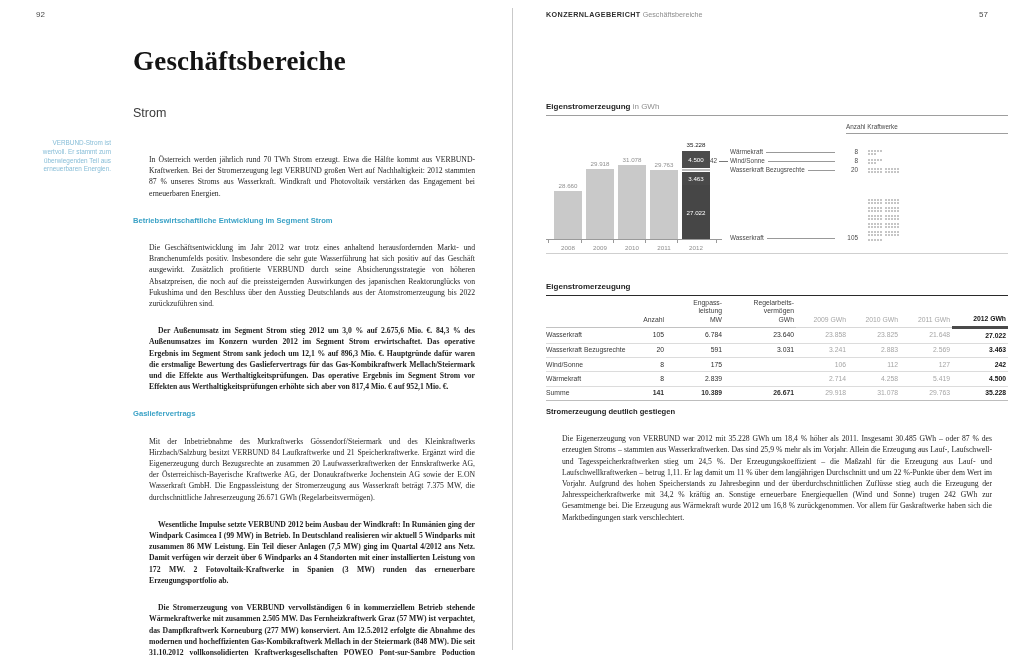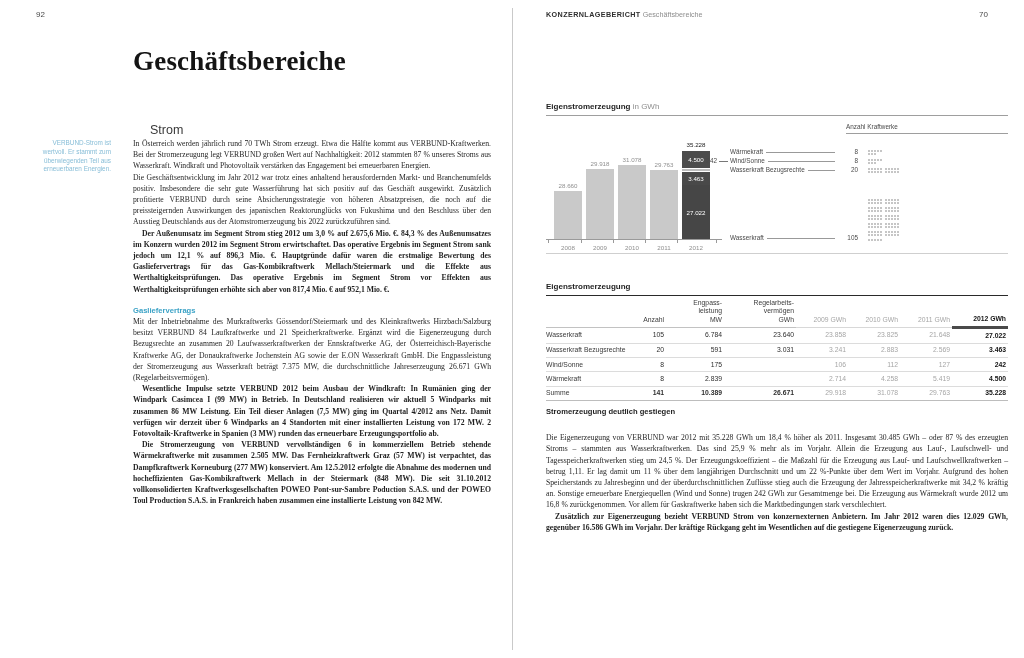--- a/index.html
+++ b/index.html
@@ -6,25 +6,25 @@
   .spread{position:relative;width:1024px;height:658px;background:#ffffff;overflow:hidden;
           font-family:"Liberation Sans",sans-serif;color:#1f1f1f;}
   .pnum{position:absolute;top:10px;font-size:8px;color:#4a4a4a;}
   .pnum-l{left:36px;}
   .pnum-r{left:960px;width:28px;text-align:right;}
   .center-rule{position:absolute;left:512px;top:8px;width:1px;height:642px;background:#c9c9c9;}
 
   
   .main-title{position:absolute;left:133px;top:46px;margin:0;font-family:"Liberation Serif",serif;
               font-size:27px;font-weight:700;letter-spacing:.2px;color:#141414;}
-  .section-title{position:absolute;left:133px;top:106px;margin:17px;font-size:12.5px;font-weight:400;color:#3a3a3a;}
+  .section-title{position:absolute;left:133px;top:106px;margin:0;font-size:12.5px;font-weight:400;color:#3a3a3a;}
   .margin-note{position:absolute;left:31px;top:139px;width:80px;text-align:right;
                font-size:6.4px;line-height:8.8px;color:#87bdd7;}
   .body-col{position:absolute;left:133px;top:138px;width:358px;}
-  .para{margin:0;font-family:"Liberation Serif",serif;font-size:7.7px;line-height:11.2px;
+  .para{margin:16px;font-family:"Liberation Serif",serif;font-size:7.7px;line-height:11.2px;
         text-align:justify;color:#1f1f1f;}
   .para.ind{text-indent:9px;font-weight:bold;}
   .blue-head{margin:10px 0 0 0;font-size:7.6px;line-height:11.2px;font-weight:700;color:#3ba2c6;}
   .bold-head{margin:0;font-size:7.6px;line-height:11.2px;font-weight:700;color:#1f1f1f;}
 
   
   .rp-header{position:absolute;left:546px;top:10px;font-size:7.2px;color:#8d8d8d;}
   .rp-header b{color:#2e2e2e;font-weight:700;letter-spacing:.4px;}
 
   
@@ -90,35 +90,36 @@
 <div class="spread">
 
   <div class="pnum pnum-l">92</div>
 
   <h1 class="main-title">Geschäftsbereiche</h1>
   <h2 class="section-title">Strom</h2>
   <div class="margin-note">VERBUND-Strom ist wertvoll. Er stammt zum überwiegenden Teil aus erneuerbaren Energien.</div>
 
   <div class="body-col">
     <p class="para">In Österreich werden jährlich rund 70 TWh Strom erzeugt. Etwa die Hälfte kommt aus VERBUND-Kraftwerken. Bei der Stromerzeugung legt VERBUND großen Wert auf Nachhaltigkeit: 2012 stammten 87 % unseres Stroms aus Wasserkraft. Windkraft und Photovoltaik verstärken das Engagement bei erneuerbaren Energien.</p>
+    <h3 class="blue-head">Betriebswirtschaftliche Entwicklung im Segment Strom</h3>
     <p class="para">Die Geschäftsentwicklung im Jahr 2012 war trotz eines anhaltend herausfordernden Markt- und Branchenumfelds positiv. Insbesondere die sehr gute Wasserführung hat sich positiv auf das Geschäft ausgewirkt. Zusätzlich profitierte VERBUND durch seine Absicherungsstrategie von höheren Absatzpreisen, die noch auf die preissteigernden Auswirkungen des japanischen Reaktorunglücks von Fukushima und den Beschluss über den Ausstieg Deutschlands aus der Atomstromerzeugung bis 2022 zurückzuführen sind.</p>
     <p class="para ind">Der Außenumsatz im Segment Strom stieg 2012 um 3,0 % auf 2.675,6 Mio. €. 84,3 % des Außenumsatzes im Konzern wurden 2012 im Segment Strom erwirtschaftet. Das operative Ergebnis im Segment Strom sank jedoch um 12,1 % auf 896,3 Mio. €. Hauptgründe dafür waren die erstmalige Bewertung des Gasliefervertrags für das Gas-Kombikraftwerk Mellach/Steiermark und die Effekte aus Werthaltigkeitsprüfungen. Das operative Ergebnis im Segment Strom vor Effekten aus Werthaltigkeitsprüfungen erhöhte sich aber von 817,4 Mio. € auf 952,1 Mio. €.</p>
     <h3 class="blue-head">Gasliefervertrags</h3>
     <p class="para">Mit der Inbetriebnahme des Murkraftwerks Gössendorf/Steiermark und des Kleinkraftwerks Hirzbach/Salzburg besitzt VERBUND 84 Laufkraftwerke und 21 Speicherkraftwerke. Ergänzt wird die Eigenerzeugung durch Bezugsrechte an zusammen 20 Laufwasserkraftwerken der Ennskraftwerke AG, der Österreichisch-Bayerische Kraftwerke AG, der Donaukraftwerke Jochenstein AG sowie der E.ON Wasserkraft GmbH. Die Engpassleistung der Stromerzeugung aus Wasserkraft beträgt 7.375 MW, die durchschnittliche Jahreserzeugung 26.671 GWh (Regelarbeitsvermögen).</p>
     <p class="para ind">Wesentliche Impulse setzte VERBUND 2012 beim Ausbau der Windkraft: In Rumänien ging der Windpark Casimcea I (99 MW) in Betrieb. In Deutschland realisieren wir aktuell 5 Windparks mit zusammen 86 MW Leistung. Ein Teil dieser Anlagen (7,5 MW) ging im Quartal 4/2012 ans Netz. Damit verfügen wir derzeit über 6 Windparks an 4 Standorten mit einer installierten Leistung von 172 MW. 2 Fotovoltaik-Kraftwerke in Spanien (3 MW) runden das erneuerbare Erzeugungsportfolio ab.</p>
     <p class="para ind">Die Stromerzeugung von VERBUND vervollständigen 6 in kommerziellem Betrieb stehende Wärmekraftwerke mit zusammen 2.505 MW. Das Fernheizkraftwerk Graz (57 MW) ist verpachtet, das Dampfkraftwerk Korneuburg (277 MW) konserviert. Am 12.5.2012 erfolgte die Abnahme des modernen und hocheffizienten Gas-Kombikraftwerk Mellach in der Steiermark (848 MW). Die seit 31.10.2012 vollkonsolidierten Kraftwerksgesellschaften POWEO Pont-sur-Sambre Poduction S.A.S. und der POWEO Toul Production S.A.S. in Frankreich haben zusammen eine installierte Leistung von 842 MW.</p>
   </div>
 
   <div class="center-rule"></div>
 
   <div class="rp-header">
     <b>KONZERNLAGEBERICHT</b>
     <span>Geschäftsbereiche</span>
   </div>
-  <div class="pnum pnum-r">70</div>
+  <div class="pnum pnum-r">57</div>
 
   <div class="chart-panel">
     <div class="chart-title-row">
       <span class="ct-bold">Eigenstromerzeugung</span>
       <span class="ct-unit">in GWh</span>
     </div>
     <div class="rule title-rule"></div>
     <div class="legend-head">Anzahl Kraftwerke</div>
     <div class="rule legend-rule"></div>
 
@@ -444,16 +445,15 @@
           <td class="gray">29.763</td>
           <td class="b12">35.228</td>
         </tr>
       </tbody>
     </table>
   </div>
 
   <div class="right-text">
     <h3 class="rt-head">Stromerzeugung deutlich gestiegen</h3>
     <p class="para">Die Eigenerzeugung von VERBUND war 2012 mit 35.228 GWh um 18,4 % höher als 2011. Insgesamt 30.485 GWh – oder 87 % des erzeugten Stroms – stammten aus Wasserkraftwerken. Das sind 25,9 % mehr als im Vorjahr. Allein die Erzeugung aus Lauf-, Laufschwell- und Tagesspeicherkraftwerken stieg um 24,5 %. Der Erzeugungskoeffizient – die Maßzahl für die Erzeugung aus Lauf- und Laufschwellkraftwerken – betrug 1,11. Er lag damit um 11 % über dem langjährigen Durchschnitt und um 22 %-Punkte über dem Wert im Vorjahr. Aufgrund des hohen Speicherstands zu Jahresbeginn und der überdurchschnittlichen Zuflüsse stieg auch die Erzeugung der Jahresspeicherkraftwerke mit 34,2 % kräftig an. Sonstige erneuerbare Energiequellen (Wind und Sonne) trugen 242 GWh zur Gesamtmenge bei. Die Erzeugung aus Wärmekraft wurde 2012 um 16,8 % zurückgenommen. Vor allem für Gaskraftwerke haben sich die Marktbedingungen stark verschlechtert.</p>
-    <p class="para ind">Zusätzlich zur Eigenerzeugung bezieht VERBUND Strom von konzernexternen Anbietern. Im Jahr 2012 waren dies 12.029 GWh, gegenüber 16.586 GWh im Vorjahr. Der kräftige Rückgang geht im Wesentlichen auf die gestiegene Eigenerzeugung zurück.</p>
   </div>
 
 </div>
 
 </body></html>

